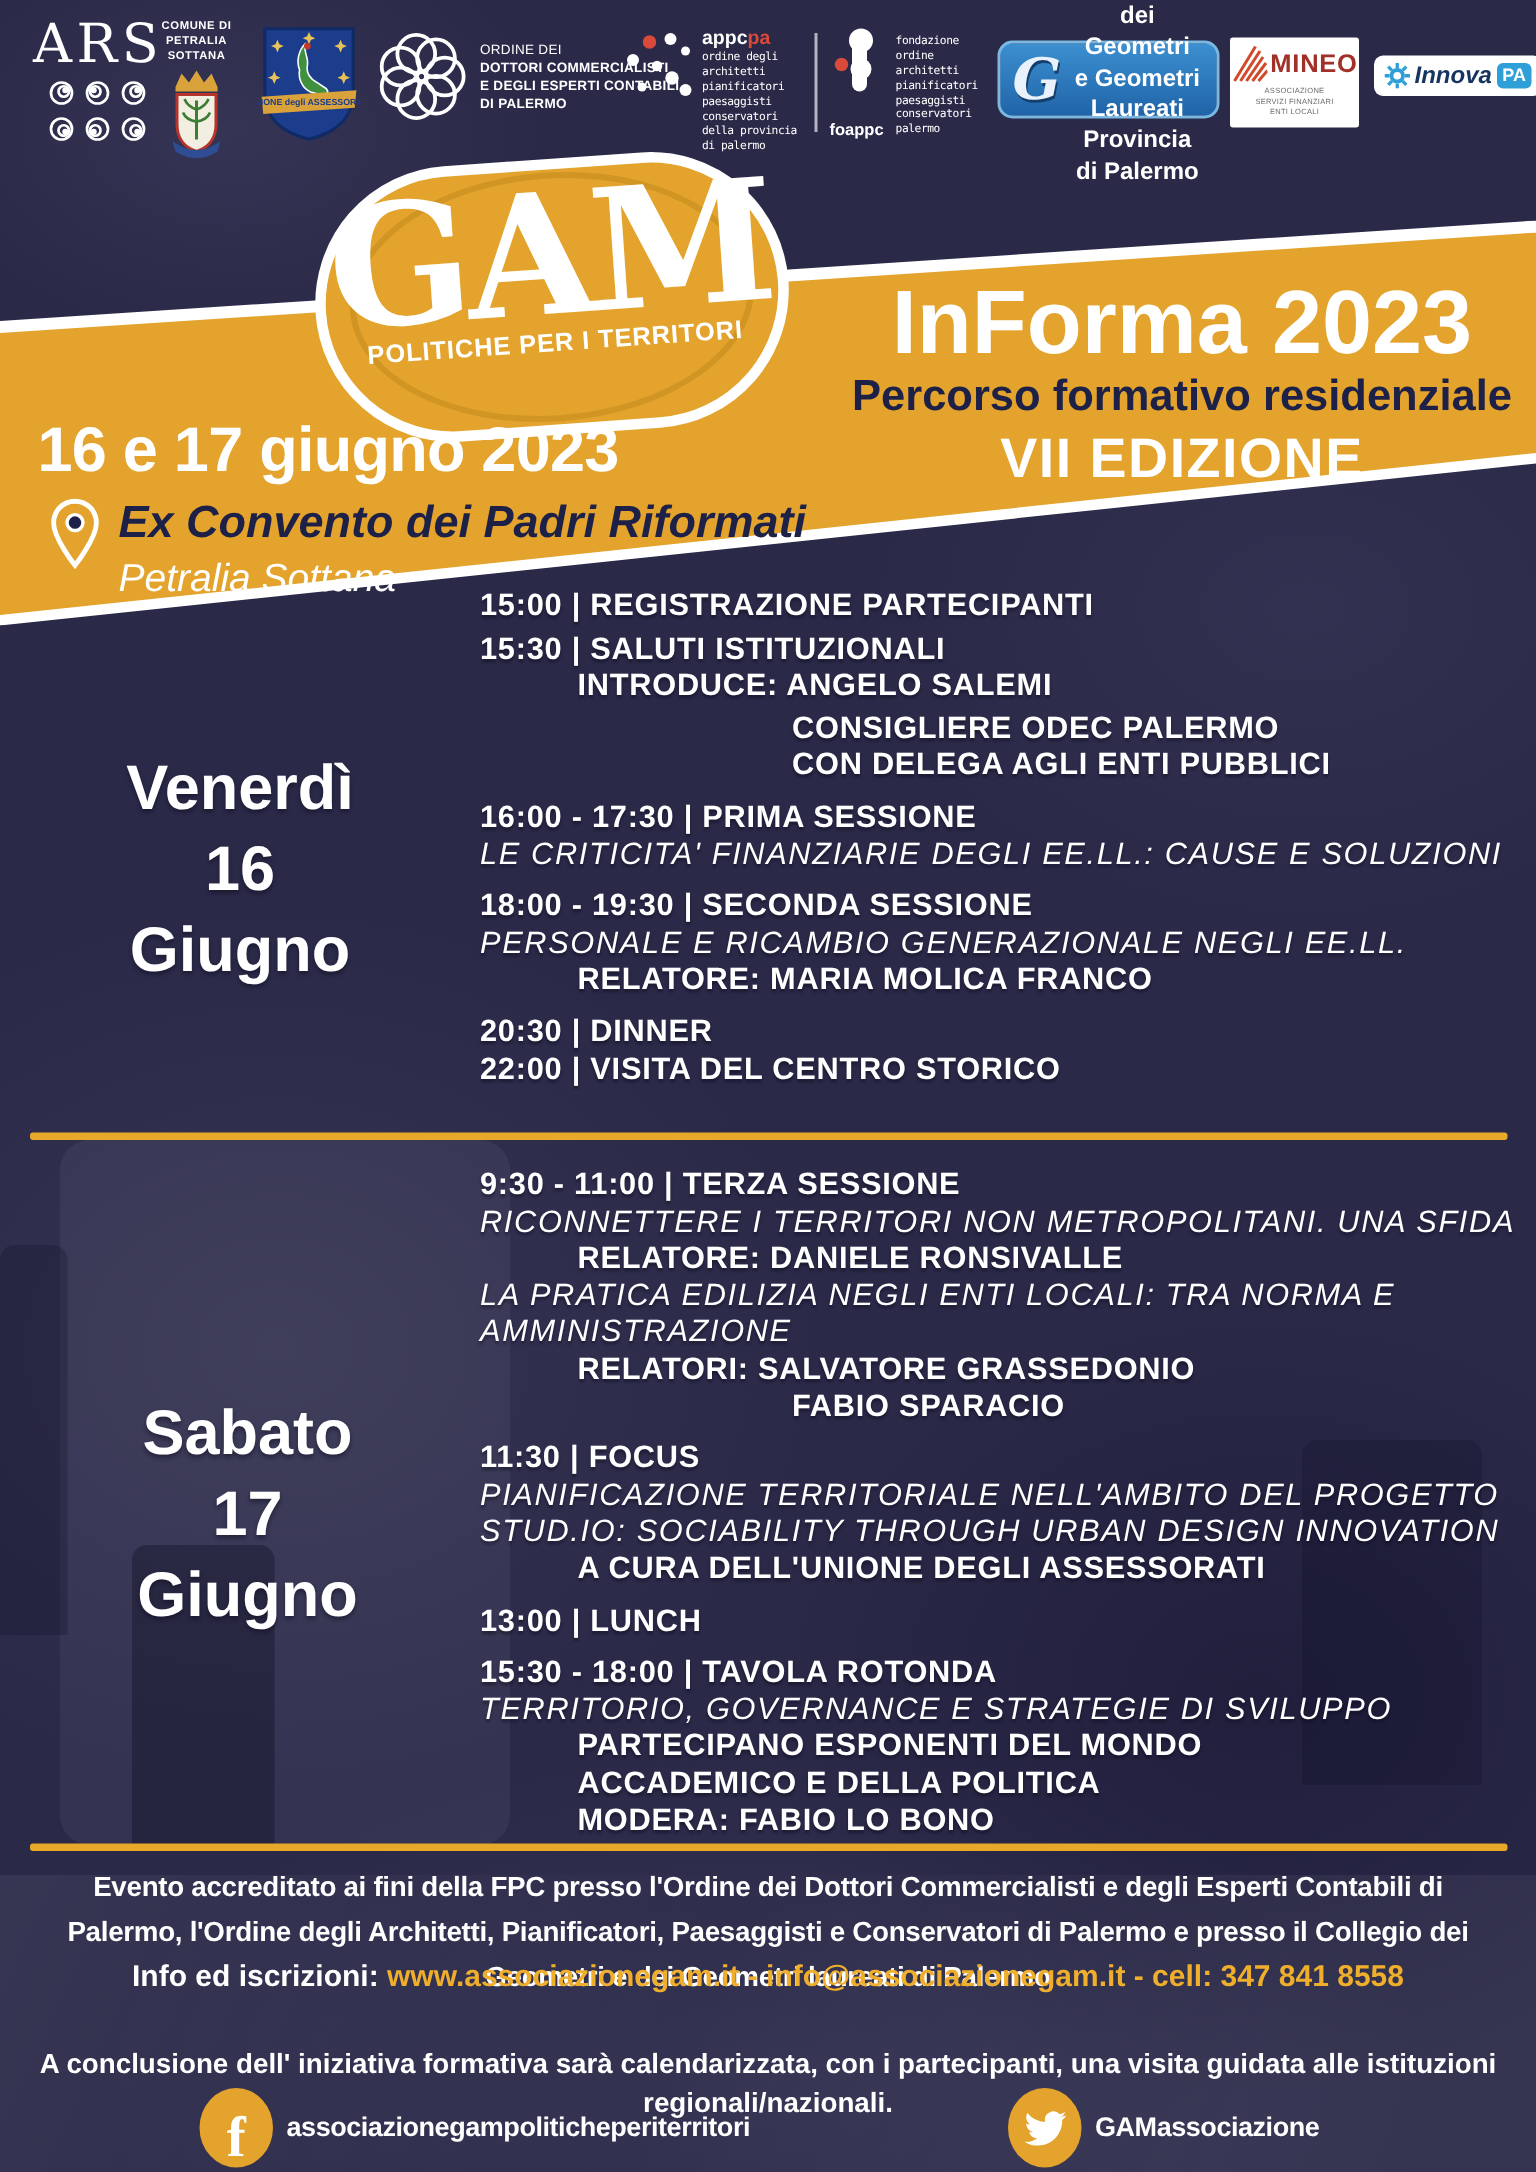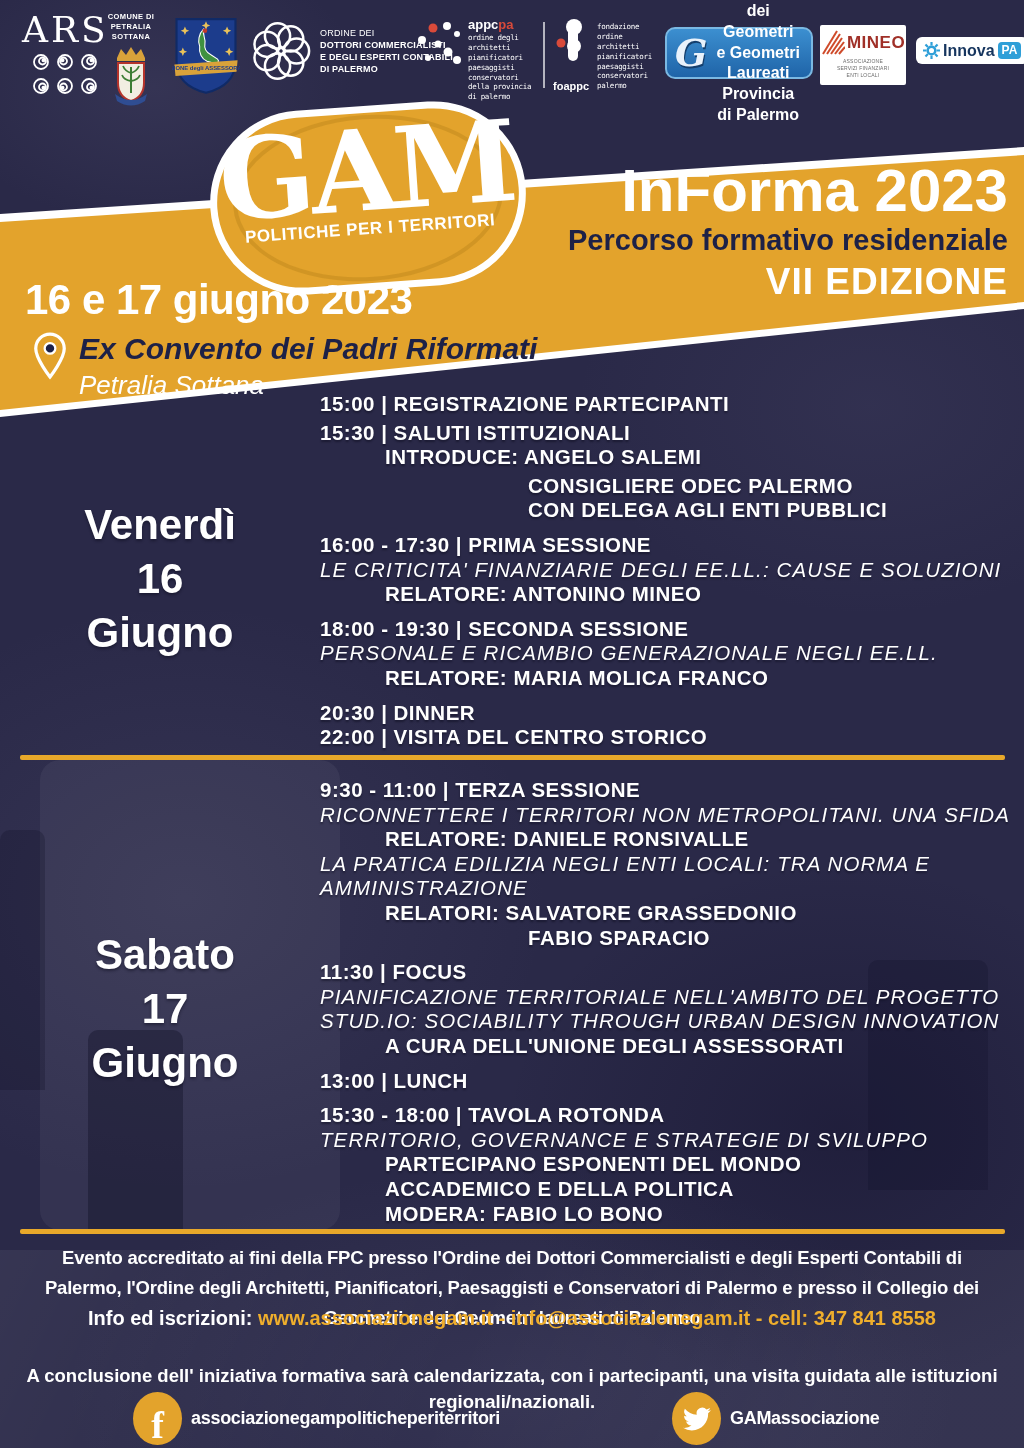--- a/index.html
+++ b/index.html
@@ -34,39 +34,39 @@
   .geo-badge{background:linear-gradient(#3c8fd0,#1f64a8);border:2px solid #7ab8e2;border-radius:10px;
     display:flex;align-items:center;padding:4px 8px;gap:6px;}
   .geo-g{font-family:"DejaVu Serif",serif;font-style:italic;font-weight:bold;font-size:38px;color:#e9f2fb;
     text-shadow:1px 2px 0 #143f6d;line-height:1;}
   .geo-lines{font-size:16px;font-weight:bold;line-height:1.3;text-align:center;}
   .asfel-box{background:#fff;border-radius:2px;padding:4px 5px 3px;display:flex;flex-direction:column;align-items:center;}
   .asfel-top{display:flex;align-items:center;gap:2px;}
   .asfel-name{color:#a03028;font-weight:bold;font-size:17px;letter-spacing:.5px;line-height:1;}
   .asfel-cap{font-size:5px;color:#6b6b6b;text-align:center;line-height:1.35;margin-top:3px;letter-spacing:.2px;}
   .innova-box{background:#fff;border-radius:6px;display:flex;align-items:center;gap:3px;padding:5px 7px;}
-  .innova-name{color:#16355e;font-weight:bold;font-size:16px;line-height:1;}
+  .innova-name{color:#16355e;font-weight:bold;font-size:16px;font-style:italic;line-height:1;}
   .innova-pa{background:#2f9fd8;color:#fff;font-weight:bold;font-size:12px;border-radius:4px;padding:1px 4px;line-height:1.2;}
 
   
   .band-white{position:absolute;left:0;top:0;width:1024px;height:460px;background:#fff;z-index:1;
     clip-path:polygon(0 214px,1024px 147px,1024px 309px,0 417px);}
   .band-gold{position:absolute;left:0;top:0;width:1024px;height:460px;background:#e3a32c;z-index:1;
     clip-path:polygon(0 222px,1024px 155px,1024px 302px,0 410px);}
 
   
   .gam-pill{position:absolute;left:210px;top:106px;width:302px;height:170px;background:#e3a32c;
     border:7px solid #fff;border-radius:95px;transform:rotate(-4deg);z-index:2;text-align:center;}
   .gam-pill::before{content:"";position:absolute;left:16px;right:16px;top:2px;bottom:2px;
     border:4px solid rgba(186,133,26,.45);border-radius:50%;}
   .gam-word{position:relative;font-family:"DejaVu Serif",serif;font-weight:bold;font-size:112px;line-height:1;
     color:#fff;margin-top:2px;letter-spacing:-4px;}
   .gam-sub{position:relative;font-size:17px;font-weight:bold;color:#fff;letter-spacing:.6px;margin-top:-8px;}
 
-  .band-text{position:absolute;right:16px;top:160px;text-align:right;z-index:2;}
+  .band-text{position:absolute;right:16px;top:184px;text-align:center;z-index:2;}
   .informa{font-size:60px;font-weight:bold;color:#fff;line-height:1.02;letter-spacing:0;}
   .percorso{font-size:29px;font-weight:bold;color:#1d2147;margin-top:3px;}
   .edizione{font-size:37px;font-weight:bold;color:#fff;margin-top:4px;letter-spacing:1px;}
 
   .date-block{position:absolute;left:25px;top:276px;z-index:2;}
   .date-line{font-size:42px;font-weight:bold;color:#fff;letter-spacing:-.5px;}
   .venue-row{display:flex;align-items:flex-start;margin-top:6px;gap:10px;margin-left:6px;}
   .venue-texts{padding-top:2px;}
   .venue{font-size:30px;font-weight:bold;font-style:italic;color:#1d2147;line-height:1.15;}
   .town{font-size:26px;font-style:italic;color:#fff;margin-top:3px;}
@@ -324,21 +324,20 @@
       <div class="">Giugno</div>
     </div>
   <div class="schedule" style="top:392px;">
       <div class="t">15:00 | REGISTRAZIONE PARTECIPANTI</div>
       <div class="t g2">15:30 | SALUTI ISTITUZIONALI</div>
       <div class="n1">INTRODUCE: ANGELO SALEMI</div>
       <div class="n2 g2">CONSIGLIERE ODEC PALERMO</div>
       <div class="n2">CON DELEGA AGLI ENTI PUBBLICI</div>
       <div class="t g">16:00 - 17:30 | PRIMA SESSIONE</div>
       <div class="i">LE CRITICITA' FINANZIARIE DEGLI EE.LL.: CAUSE E SOLUZIONI</div>
-      <div class="n1">RELATORE: ANTONINO MINEO</div>
       <div class="t g">18:00 - 19:30 | SECONDA SESSIONE</div>
       <div class="i">PERSONALE E RICAMBIO GENERAZIONALE NEGLI EE.LL.</div>
       <div class="n1">RELATORE: MARIA MOLICA FRANCO</div>
       <div class="t g">20:30 | DINNER</div>
       <div class="t">22:00 | VISITA DEL CENTRO STORICO</div>
     </div>
 
   <div class="rule" style="top:755px;"></div>
 
   <div class="day-label" style="left:35px;top:928px;">

